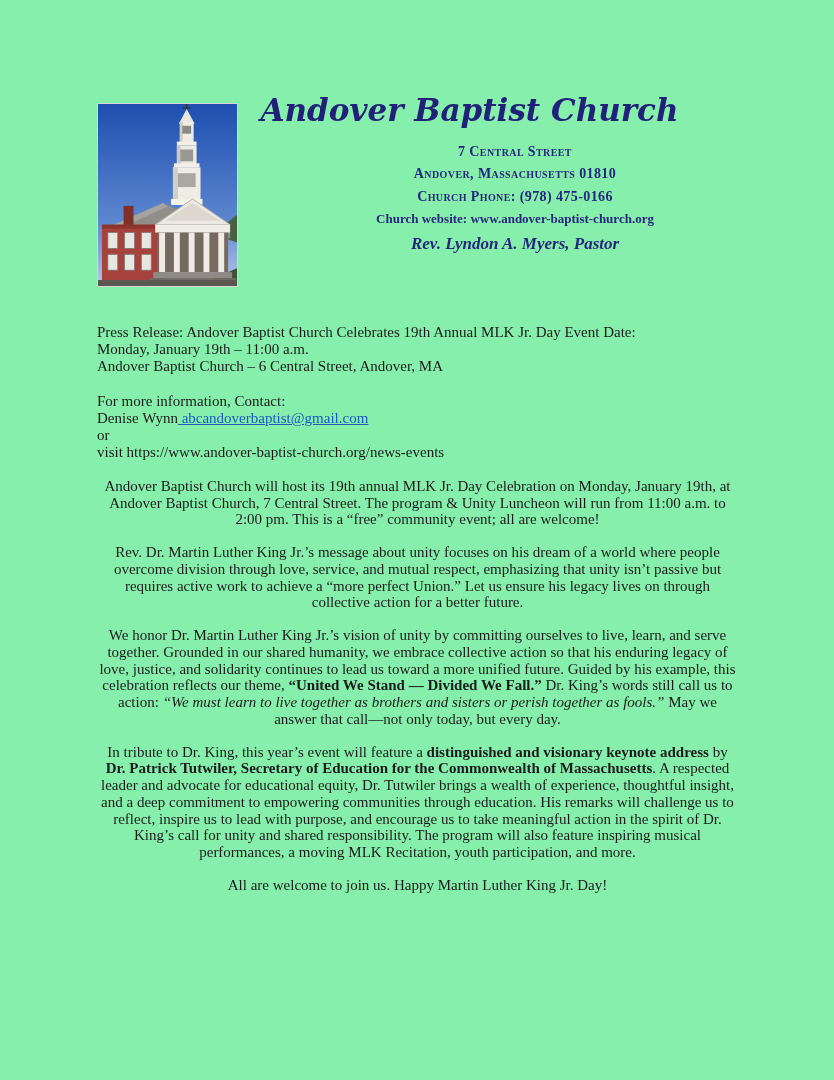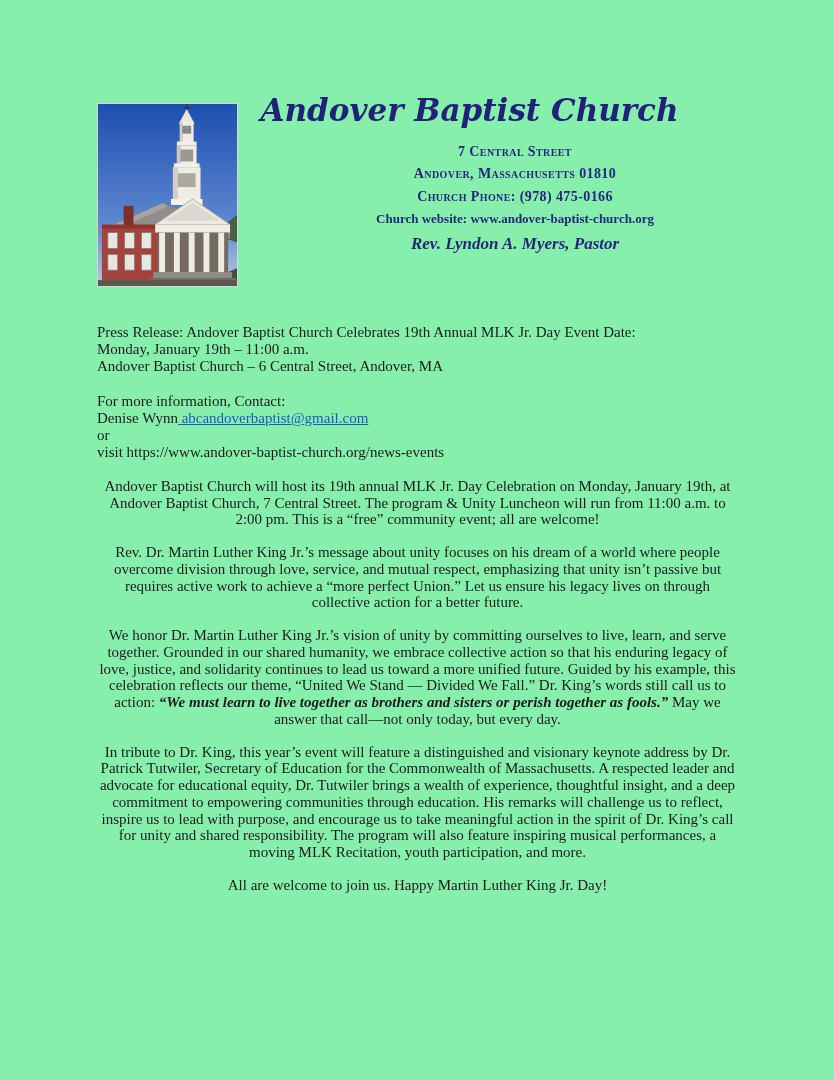--- a/index.html
+++ b/index.html
@@ -33,22 +33,22 @@
     font-size:15px; line-height:16.8px;
   }
   .announce-contact { margin-top:19px; }
   .email-link { color:#1d58c4; text-decoration:underline; cursor:pointer; }
   
   .bodytext {
     position:absolute; left:97px; top:478px; width:641px;
     font-size:15px; line-height:16.7px; text-align:center;
   }
   .bodytext p { margin:0 0 16.2px 0; }
-  .b  { font-weight:normal; }
-  .bi { font-weight:bold; font-style:italic; }
+  .b  { font-weight:bold; }
+  .bi { font-weight:normal; font-style:italic; }
 </style>
 </head>
 <body>
 
 <div class="page">
 
   <div class="photo">
     <svg viewBox="0 0 141 184" preserveAspectRatio="none">
       <defs>
         <linearGradient id="skyg" x1="0" y1="0" x2="0" y2="1">

